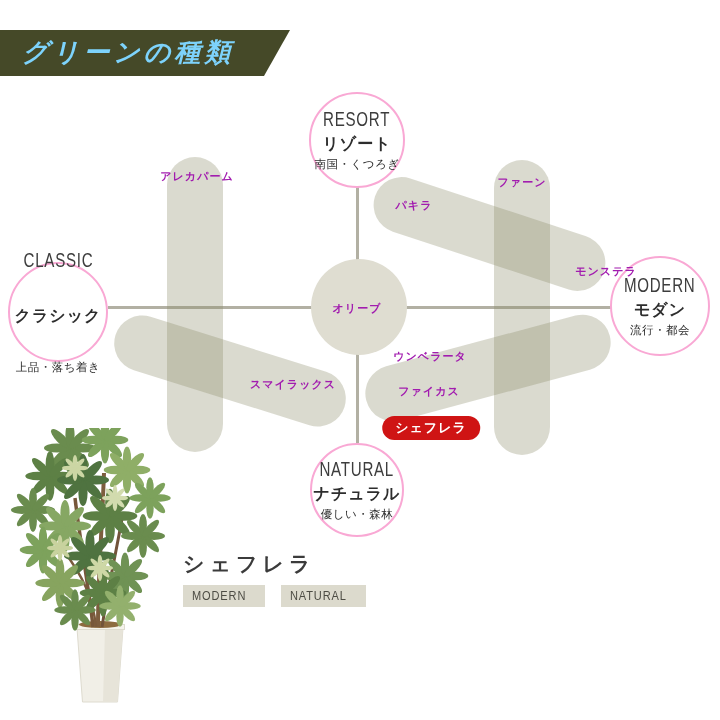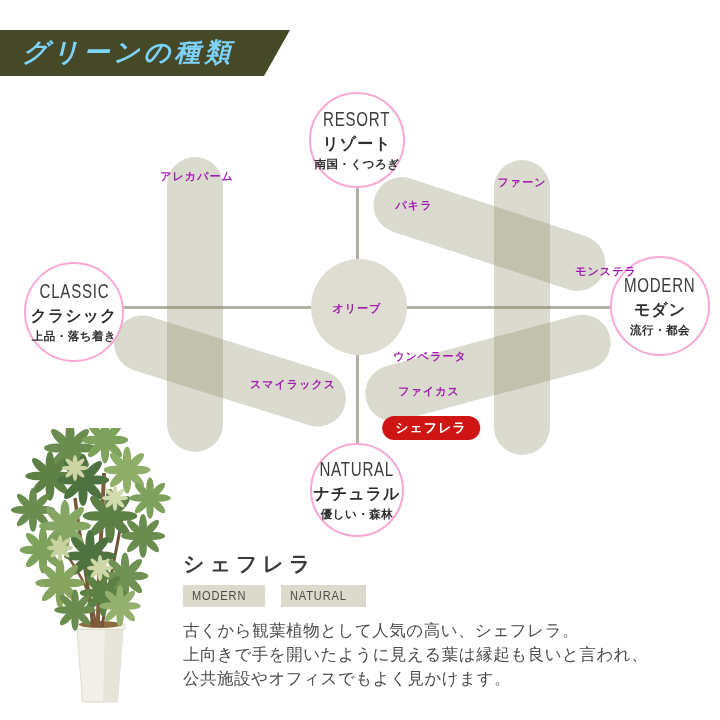--- a/index.html
+++ b/index.html
@@ -25,27 +25,27 @@
   .cap-smilax {left:110px;top:343px;width:240px;height:56px;transform:rotate(17.4deg);}
   .cap-ficus  {left:362px;top:340px;width:252px;height:56px;transform:rotate(-15deg);}
 
   .bubble-olive{position:absolute;left:311px;top:259px;width:96px;height:96px;border-radius:50%;
           background:#dfddd1;z-index:3;}
 
   .pole{position:absolute;background:#fff;border:2px solid #f9a8d4;border-radius:50%;
         display:flex;flex-direction:column;align-items:center;justify-content:center;
         text-align:center;box-sizing:border-box;z-index:4;}
   .pole-resort {left:309px;top:92px;width:96px;height:96px;}
-  .pole-classic{left:24px;top:262px;width:100px;height:100px;}
+  .pole-classic{left:8px;top:262px;width:100px;height:100px;gap:31px;}
   .pole-modern {left:610px;top:256px;width:100px;height:100px;}
   .pole-natural{left:310px;top:443px;width:94px;height:94px;}
   .pole-en{font-size:21px;font-weight:400;color:#3d3d3d;letter-spacing:1px;line-height:1;
            transform:scaleX(.72);white-space:nowrap;}
   .pole-ja{font-size:16px;font-weight:700;color:#2d2d2d;margin-top:5px;letter-spacing:1px;white-space:nowrap;}
-  .pole-desc{font-size:11.5px;font-weight:700;color:#2d2d2d;margin-top:2px;letter-spacing:.5px;white-space:nowrap;text-align:center;}
+  .pole-desc{font-size:11.5px;font-weight:400;color:#2d2d2d;margin-top:2px;letter-spacing:.5px;white-space:nowrap;text-align:center;}
 
   .plant-label{position:absolute;transform:translate(-50%,-50%);white-space:nowrap;
         font-size:11px;font-weight:700;color:#a21caf;letter-spacing:1px;z-index:5;}
   .plant-badge{position:absolute;transform:translate(-50%,-50%);white-space:nowrap;
         background:#cf1414;color:#ffffff;font-size:13px;font-weight:700;letter-spacing:1px;
         padding:3px 13px;border-radius:12px;z-index:6;}
 
   
   .detail-title{position:absolute;left:183px;top:550px;
         font-family:"Liberation Serif","DejaVu Serif",serif;font-weight:600;font-size:21px;
@@ -161,19 +161,14 @@
     <use href="#cl" transform="translate(110,70) scale(0.5)" fill="#d2dbae"></use>
     <use href="#cl" transform="translate(55,120) scale(0.5)" fill="#c8d29e"></use>
     <use href="#cl" transform="translate(95,140) scale(0.5)" fill="#ced8a6"></use>
   </svg>
 
   <div class="detail-title">シェフレラ</div>
   <div class="tags">
     <div class="tag"><span>MODERN</span></div>
     <div class="tag"><span>NATURAL</span></div>
   </div>
-  <div class="description">
-    <span>古くから観葉植物として人気の高い、シェフレラ。</span>
-    <span>上向きで手を開いたように見える葉は縁起も良いと言われ、</span>
-    <span>公共施設やオフィスでもよく見かけます。</span>
-  </div>
 
 </div>
 
 </body></html>

